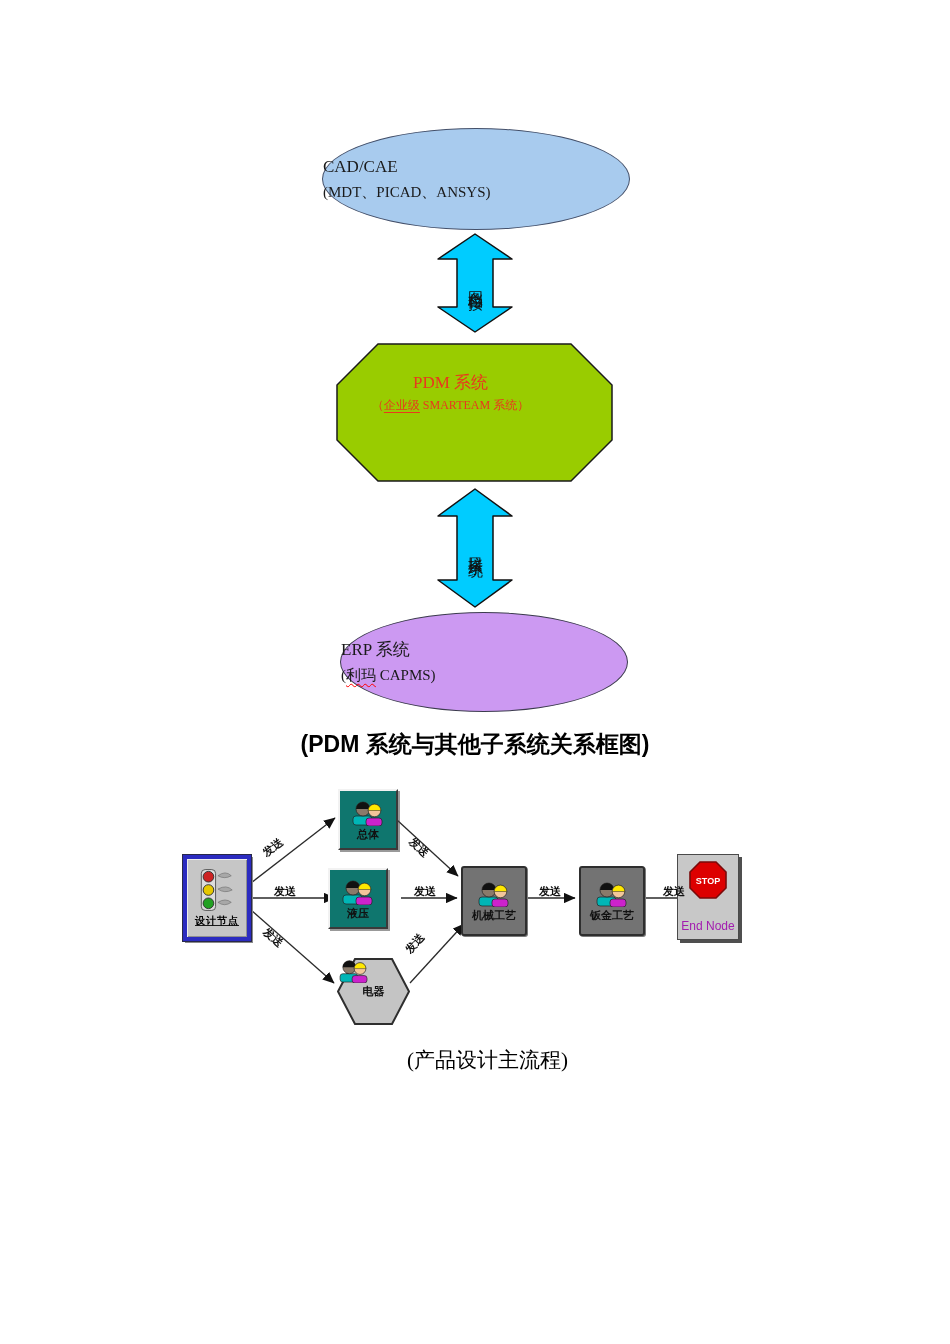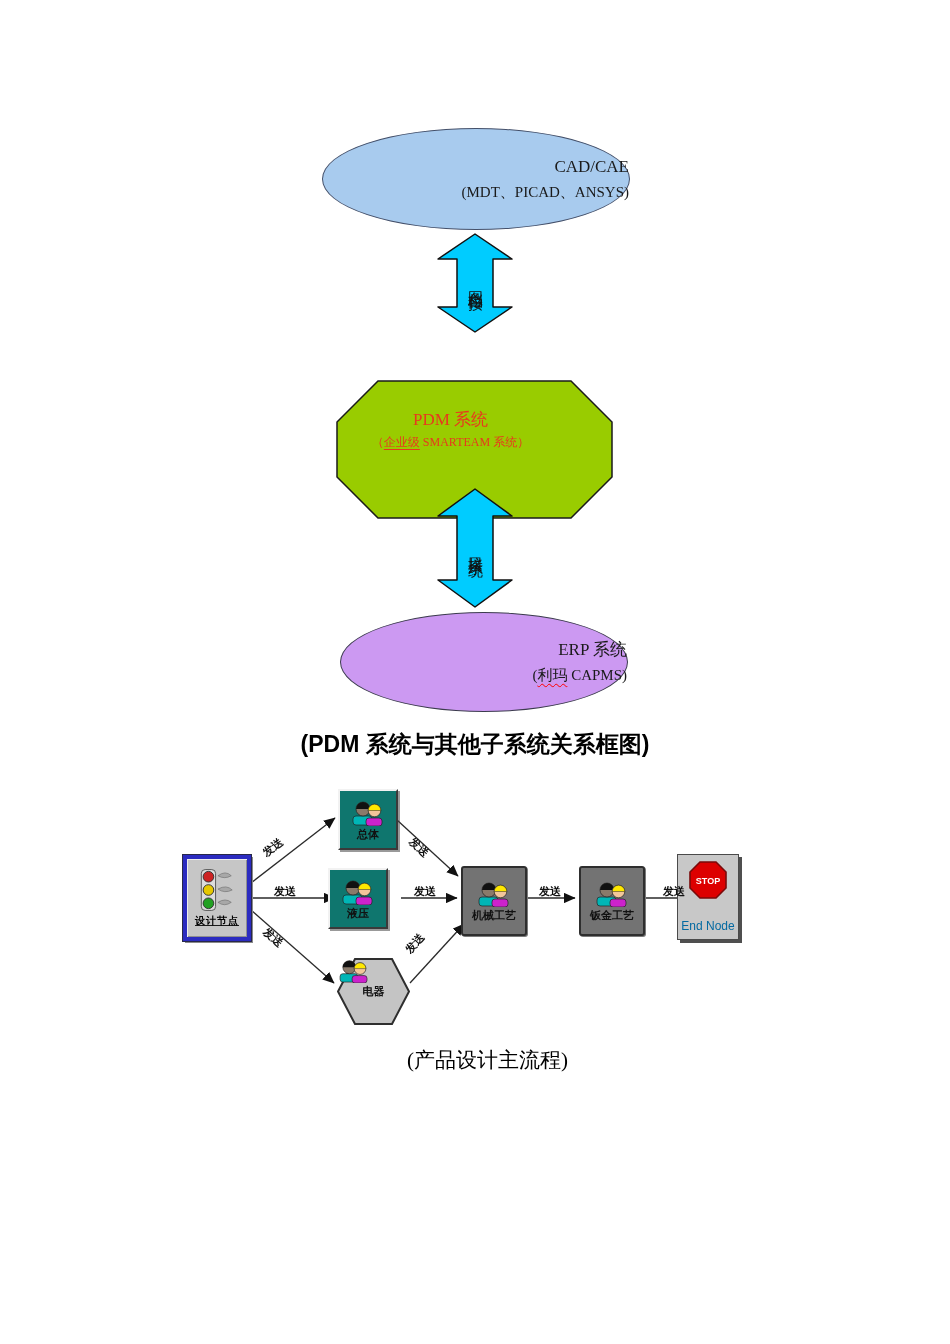--- a/index.html
+++ b/index.html
@@ -1,36 +1,36 @@
 <!DOCTYPE html>
 <html><head>
 <meta charset="utf-8">
 <style>
   html,body{margin:0;padding:0;background:#fff;}
   .page{position:relative;width:950px;height:1344px;background:#ffffff;overflow:hidden;
         font-family:"Liberation Serif","DejaVu Serif",serif;color:#1a1a1a;}
 
   
   .ellipse{position:absolute;border-radius:50%;display:flex;flex-direction:column;
-           align-items:flex-end;justify-content:center;text-align:center;line-height:1.55;}
+           align-items:flex-start;justify-content:center;text-align:center;line-height:1.55;}
   .ellipse.cad{left:322px;top:128px;width:306px;height:100px;background:#a8cbee;border:1.5px solid #44506a;}
   .ellipse.erp{left:340px;top:612px;width:286px;height:98px;background:#cc99f2;border:1.5px solid #3c3c4e;}
   .node-line1{font-size:17px;}
   .node-line2{font-size:15px;}
   .wavy{text-decoration:underline wavy #ff0000;text-decoration-thickness:1px;text-underline-offset:3px;}
 
   .varrow{position:absolute;}
   .varrow svg{display:block;}
   .varrow-label{position:absolute;left:50%;top:50%;transform:translate(-50%,-50%);
                 writing-mode:vertical-rl;text-orientation:upright;font-size:15px;
                 letter-spacing:2px;color:#111;white-space:nowrap;}
   .varrow1{left:437px;top:233px;width:76px;height:100px;}
   .varrow2{left:437px;top:488px;width:76px;height:120px;}
 
-  .octagon{position:absolute;left:336px;top:343px;width:229px;height:139px;margin-top:37px;}
+  .octagon{position:absolute;left:336px;top:343px;width:229px;height:139px;}
   .octagon svg{position:absolute;left:0;top:0;}
   .oct-text{position:absolute;left:0;top:26px;width:100%;text-align:center;
             color:#e8391d;line-height:1.6;}
   .oct-line1{font-size:17px;}
   .oct-line2{font-size:12px;}
   .u-red{text-decoration:underline;text-decoration-thickness:1px;text-underline-offset:3px;}
 
   .caption1{position:absolute;left:0;top:729px;width:950px;text-align:center;
             font-family:"Liberation Sans","DejaVu Sans",sans-serif;font-weight:700;
             font-size:23px;color:#000;}
@@ -62,21 +62,21 @@
   .hexnode{position:absolute;left:337px;top:957px;width:73px;height:69px;}
   .hexnode svg{position:absolute;left:0;top:0;}
   .hex-content{position:absolute;left:0;top:0;width:100%;height:100%;
                display:flex;flex-direction:column;align-items:center;justify-content:center;gap:1px;}
 
   .node-label{font:bold 11px "Liberation Sans","DejaVu Sans",sans-serif;color:#111;}
 
   .node-end{position:absolute;left:677px;top:854px;width:62px;height:86px;box-sizing:border-box;
             background:#c8c8c8;border:1px solid #4a4a4a;box-shadow:3px 3px 0 #4f4f4f;
             display:flex;flex-direction:column;align-items:center;justify-content:center;gap:20px;}
-  .end-label{font:12px "Liberation Sans","DejaVu Sans",sans-serif;color:#0369a1;}
+  .end-label{font:12px "Liberation Sans","DejaVu Sans",sans-serif;color:#a21caf;}
 
   .caption2{position:absolute;left:25px;top:1046px;width:925px;text-align:center;
             font-size:21px;color:#000;}
 </style>
 </head>
 <body>
 
 <div class="page">
 
   <section>

